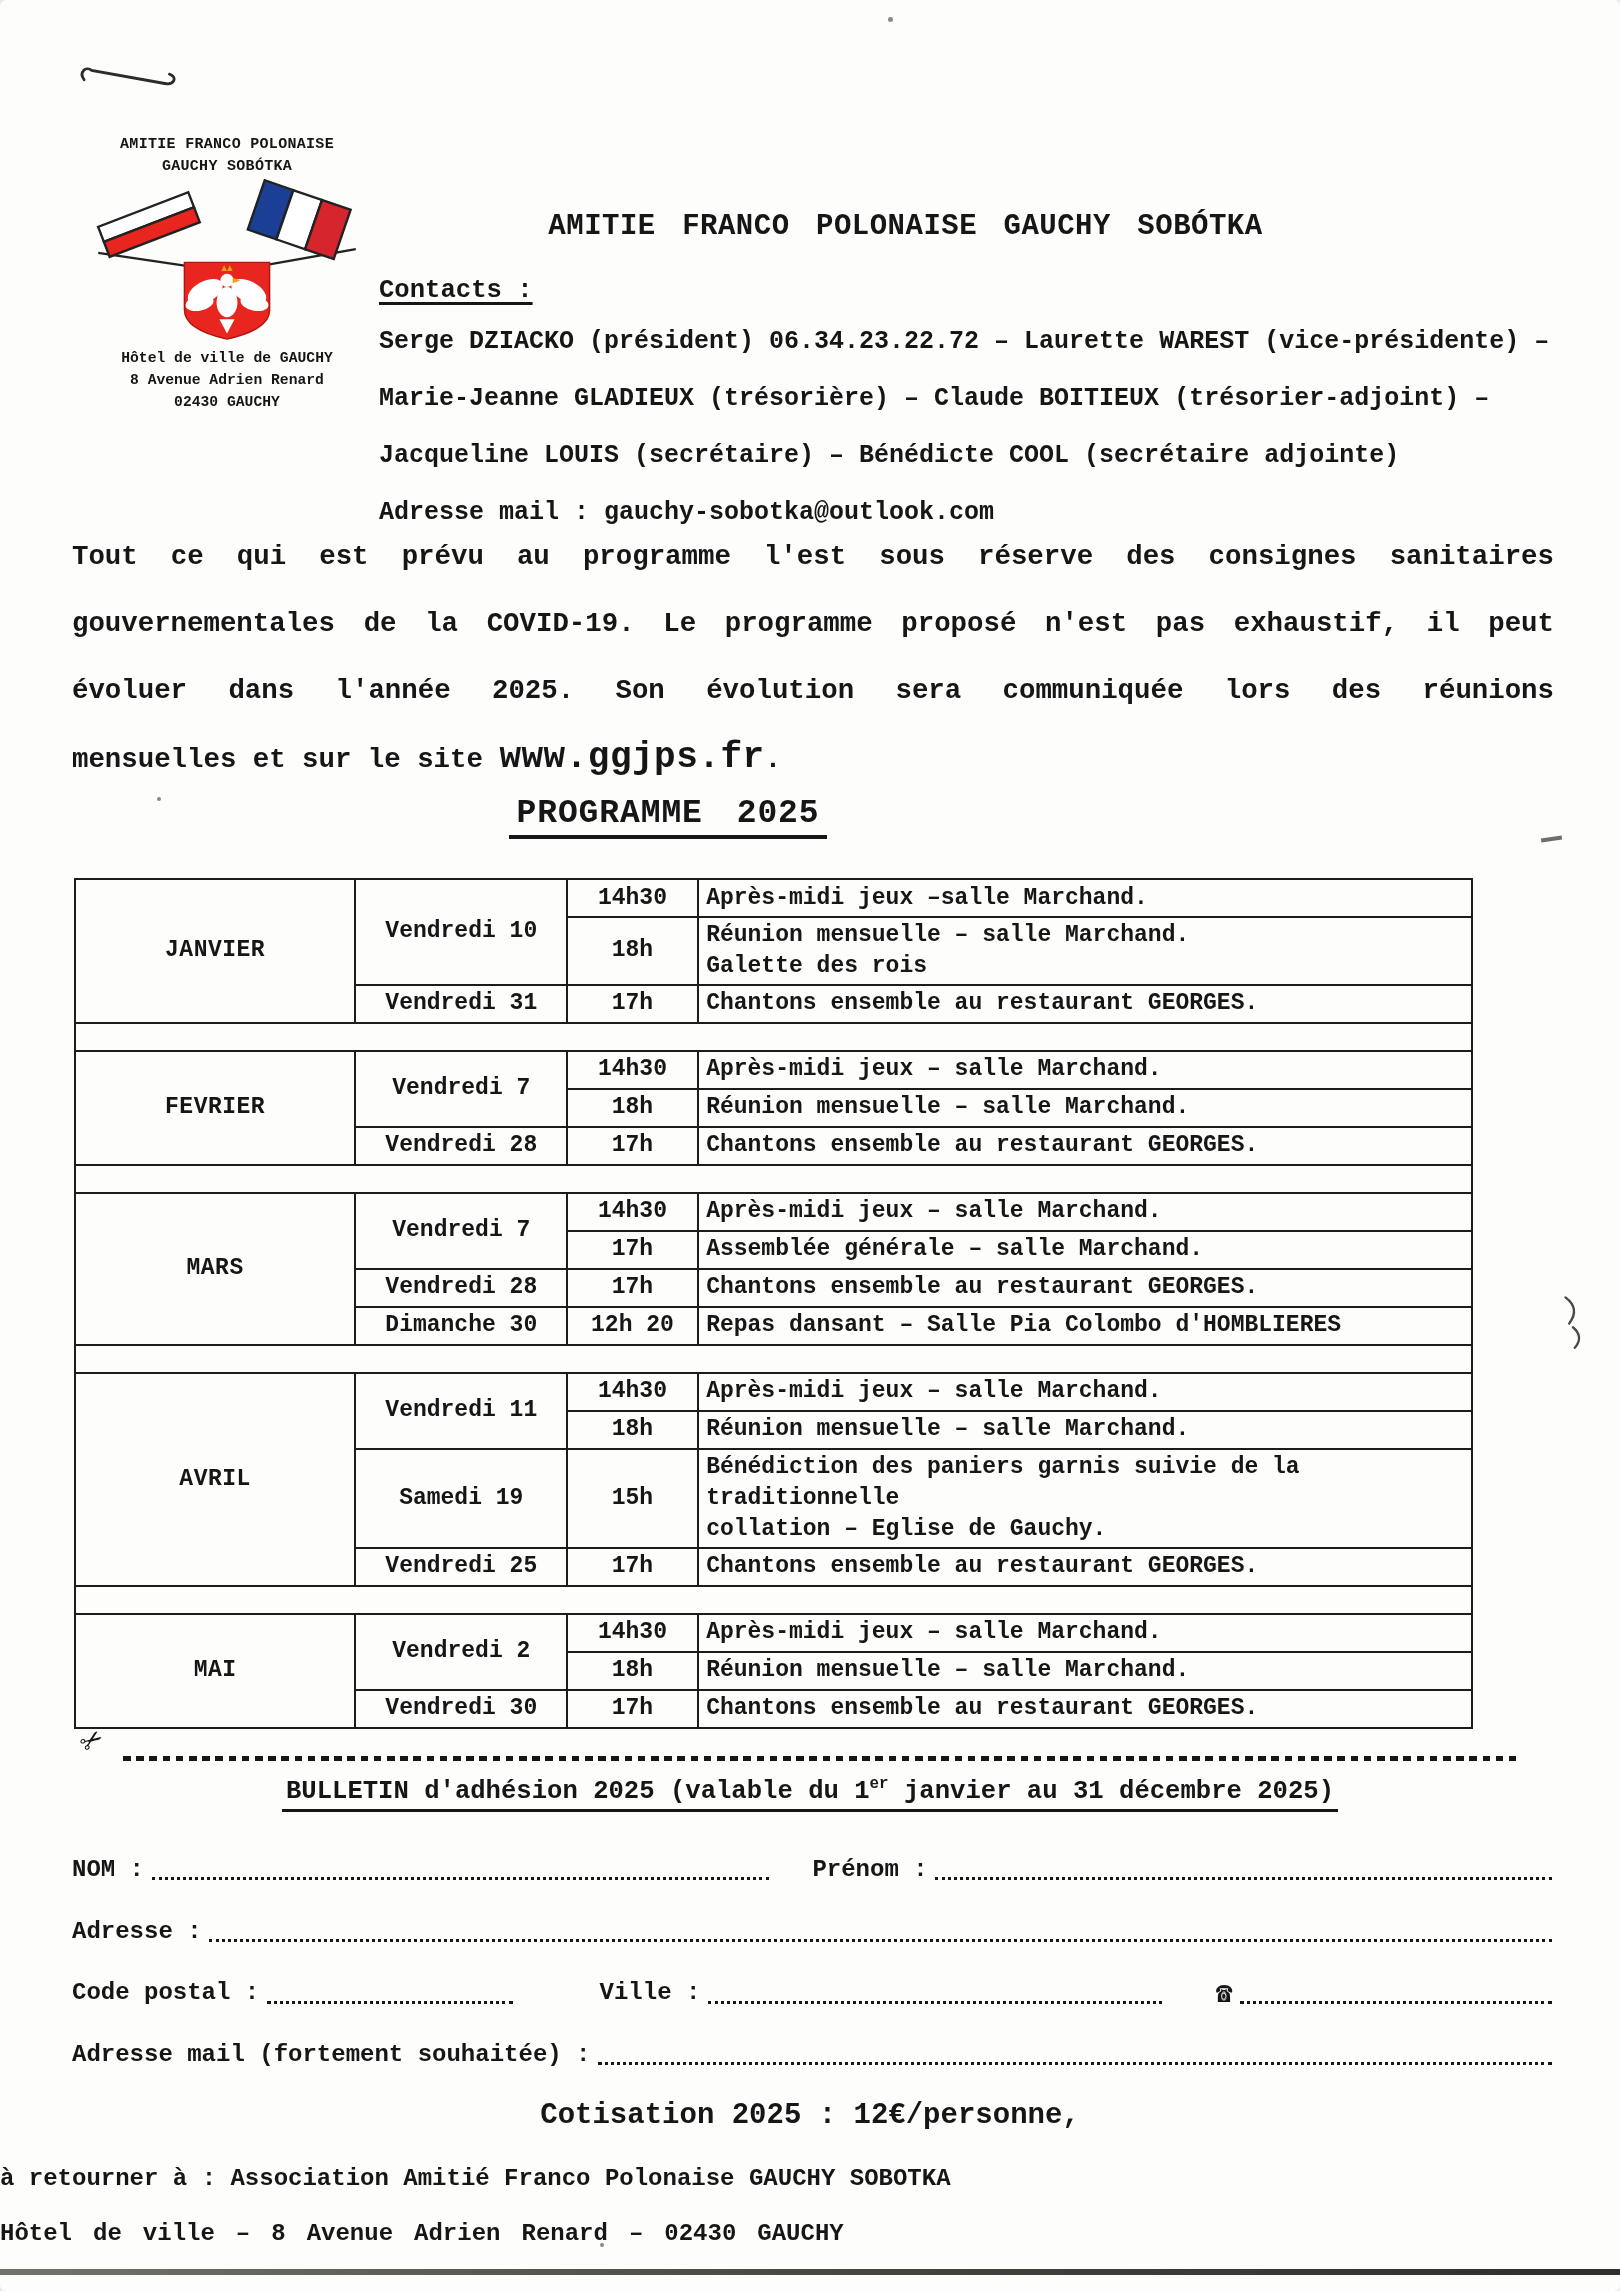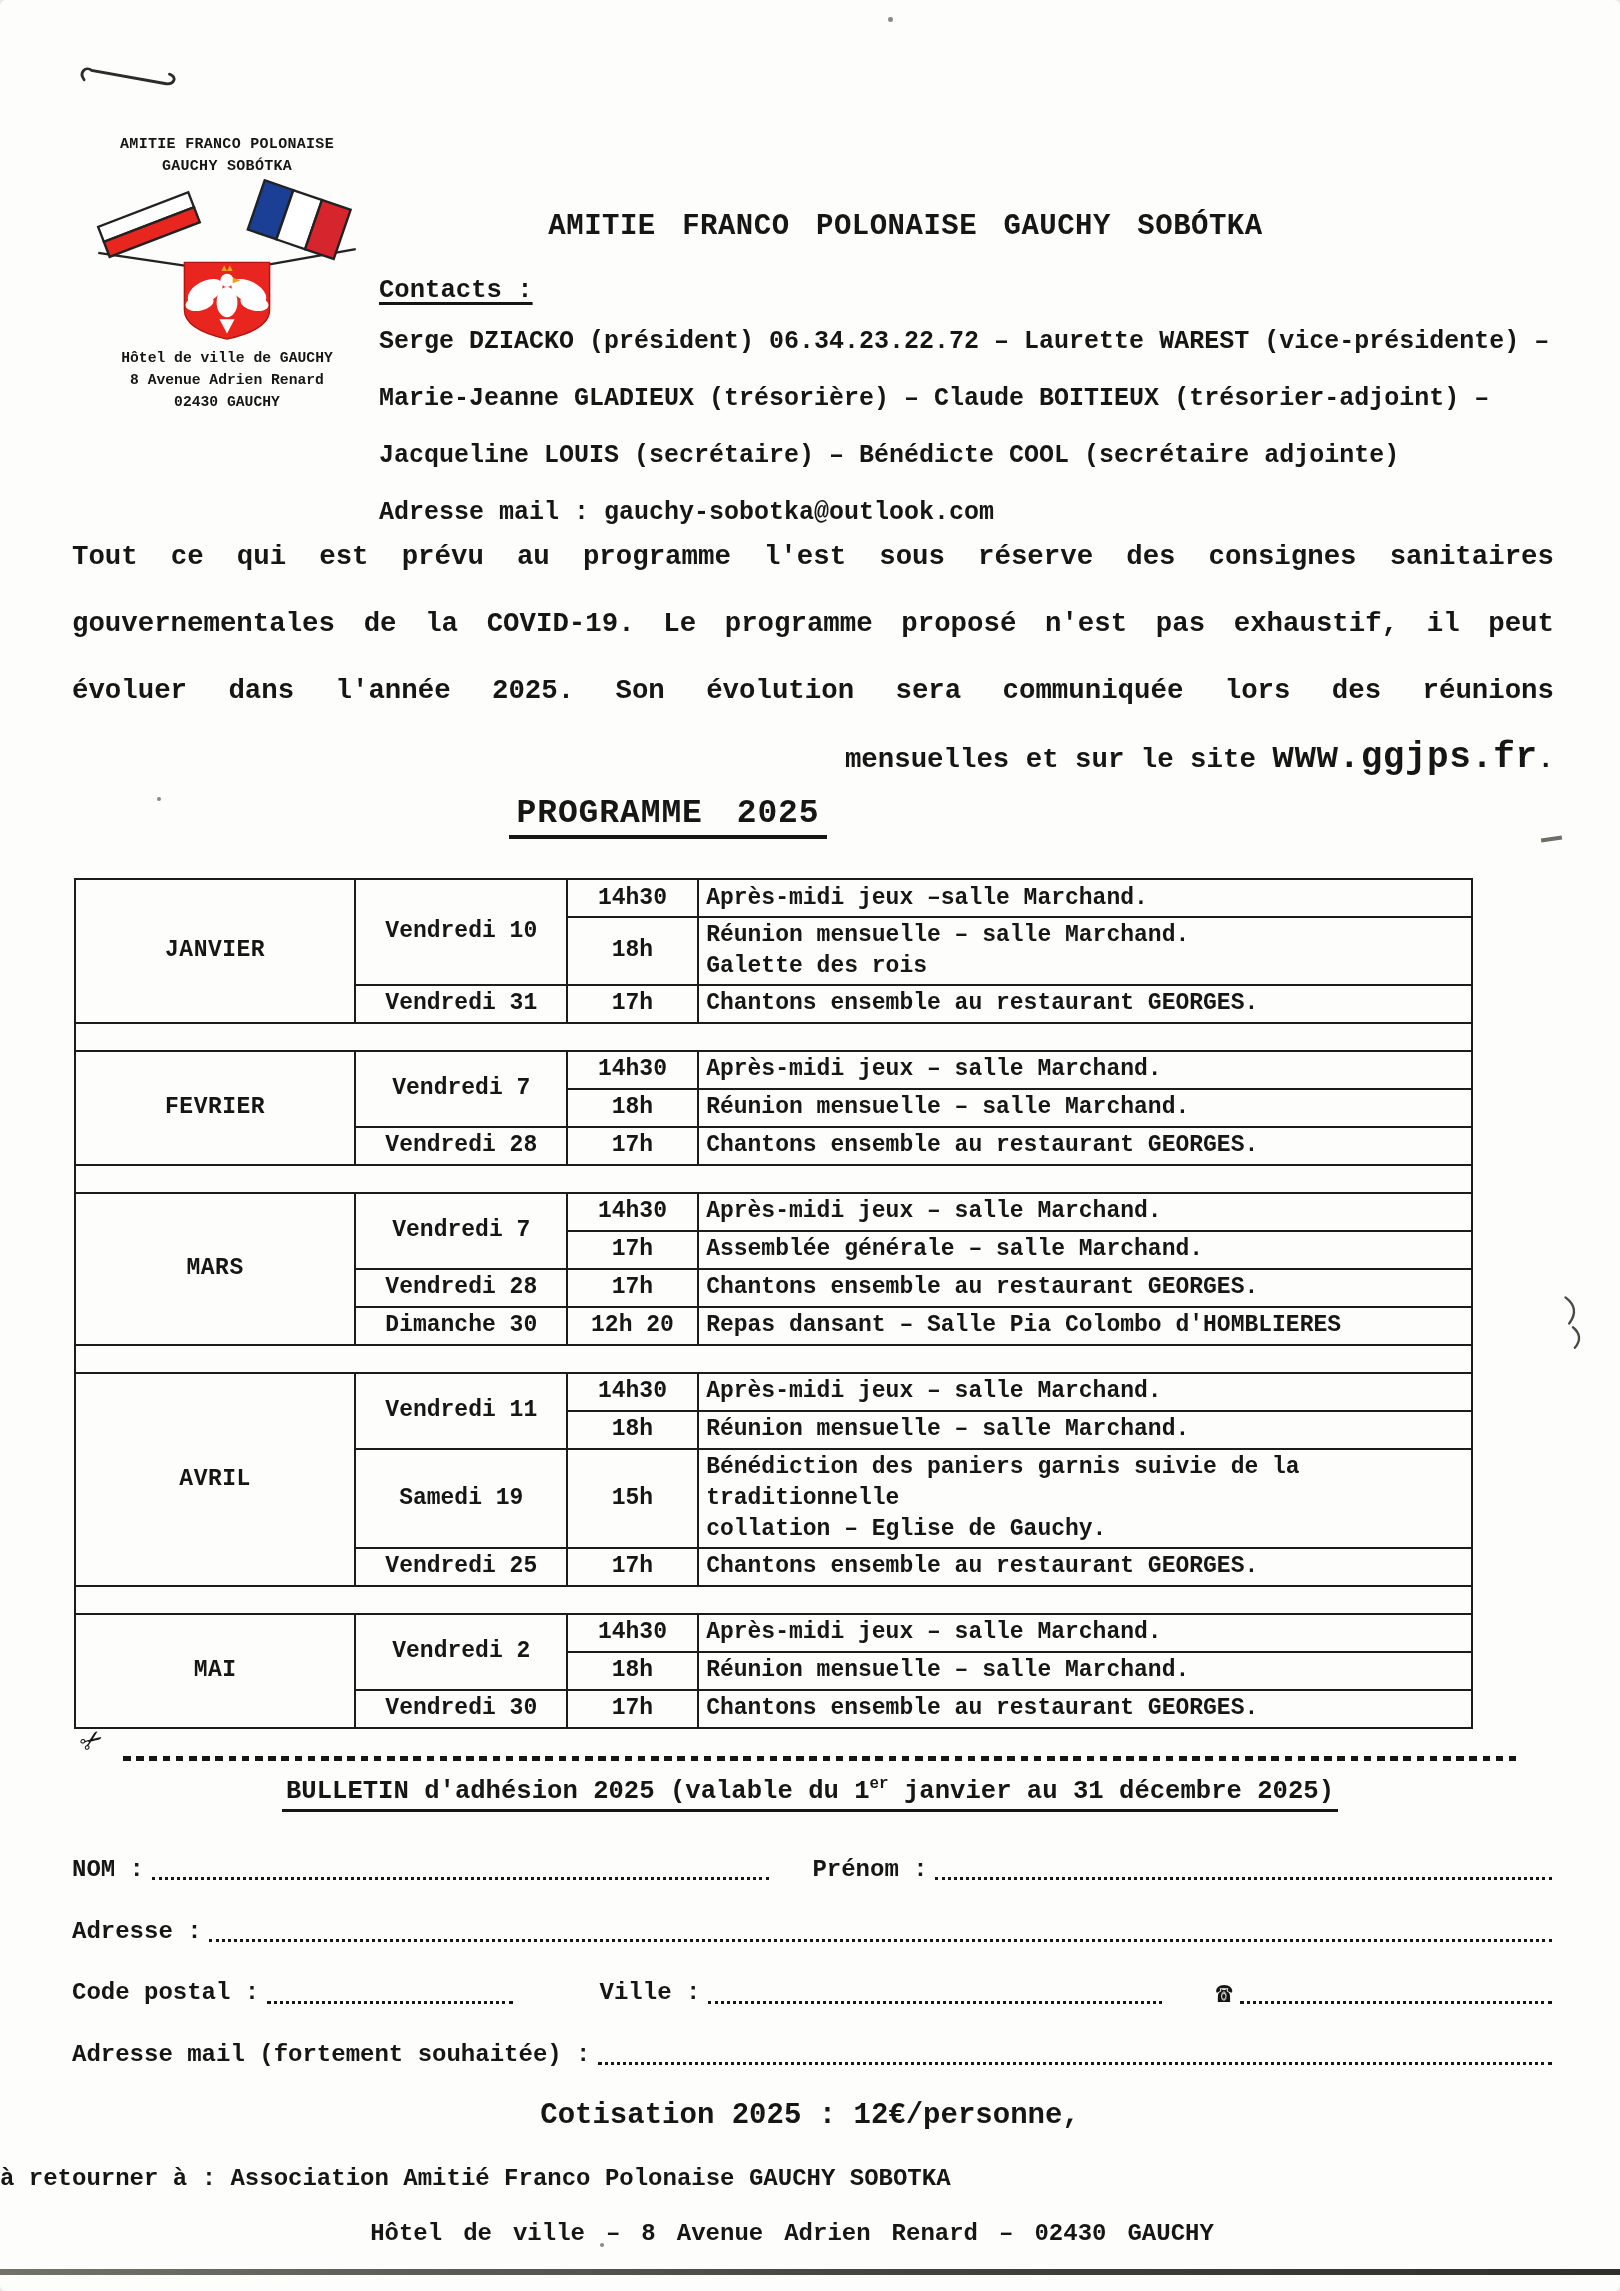--- a/index.html
+++ b/index.html
@@ -25,21 +25,21 @@
   
   .main-title{position:absolute;left:352px;top:210px;width:1107px;text-align:center;
     font-size:29px;letter-spacing:0.5px;word-spacing:8.5px;}
   
   .contacts{position:absolute;left:379px;top:276px;width:1107px;}
   .contacts-label{font-size:25.6px;text-decoration:underline;text-decoration-thickness:2.8px;text-underline-offset:4.7px;margin-bottom:7.6px;}
   .contact-line{font-size:25px;line-height:57px;white-space:nowrap;}
   
   .intro{position:absolute;left:72px;top:523px;width:1482px;font-size:27.4px;line-height:67px;}
   .intro-line{text-align:justify;text-align-last:justify;}
-  .intro-last{text-align:right;}
+  .intro-last{text-align:left;}
   .site{font-size:36px;letter-spacing:0.5px;}
   
   .prog-title-wrap{position:absolute;left:0;top:795px;width:1336px;text-align:center;}
   .prog-title{display:inline-block;font-size:33px;letter-spacing:0.9px;word-spacing:13.2px;
     border-bottom:4.7px solid #161616;padding:0 7.6px 2.8px 7.6px;}
   
   table.prog{position:absolute;left:74px;top:878px;width:1399px;border-collapse:collapse;table-layout:fixed;}
   table.prog td{border:2.8px solid #1c1c1c;font-size:23px;line-height:31px;padding:1.9px 7.6px;}
   td.c-month{width:263px;text-align:center;font-size:26.5px;letter-spacing:0.5px;}
   td.c-date{width:195px;text-align:center;}
@@ -64,21 +64,21 @@
   .phone{font-size:28px;line-height:30px;margin-left:52px;}
   .ml-prenom{margin-left:42px;}
   .ml-ville{margin-left:85px;}
   .f-nom{flex:33;} .f-prenom{flex:33;}
   .f-adresse{flex:1;}
   .f-cp{flex:26;} .f-ville{flex:48;} .f-tel{flex:33;}
   .f-mail{flex:1;}
   
   .foot-cotisation{position:absolute;left:0;top:2099px;width:1620px;text-align:center;font-size:29px;}
   .foot-return{position:absolute;left:0;top:2165px;width:1576px;text-align:left;font-size:24px;}
-  .foot-address{position:absolute;left:0;top:2220px;width:1584px;text-align:center;font-size:24px;word-spacing:6.6px;}
+  .foot-address{position:absolute;left:0;top:2220px;width:1584px;text-align:left;font-size:24px;word-spacing:6.6px;}
   
   .scan-strip{position:absolute;left:0;top:2269px;width:1620px;height:5.7px;
     background:linear-gradient(90deg,#73736c,#44443f 55%,#2f2f2b);}
   
   .artifact-dash{position:absolute;left:1541px;top:837px;width:21px;height:3.8px;background:#55554f;transform:rotate(-8deg);opacity:.85;}
   .artifact-paren{position:absolute;left:1558px;top:1295px;}
   .dot{position:absolute;border-radius:50%;background:#8a8a84;}
   .dot1{left:888px;top:17px;width:4.7px;height:4.7px;}
   .dot2{left:157px;top:797px;width:3.8px;height:3.8px;}
   .dot3{left:600px;top:2243px;width:3.8px;height:3.8px;}

